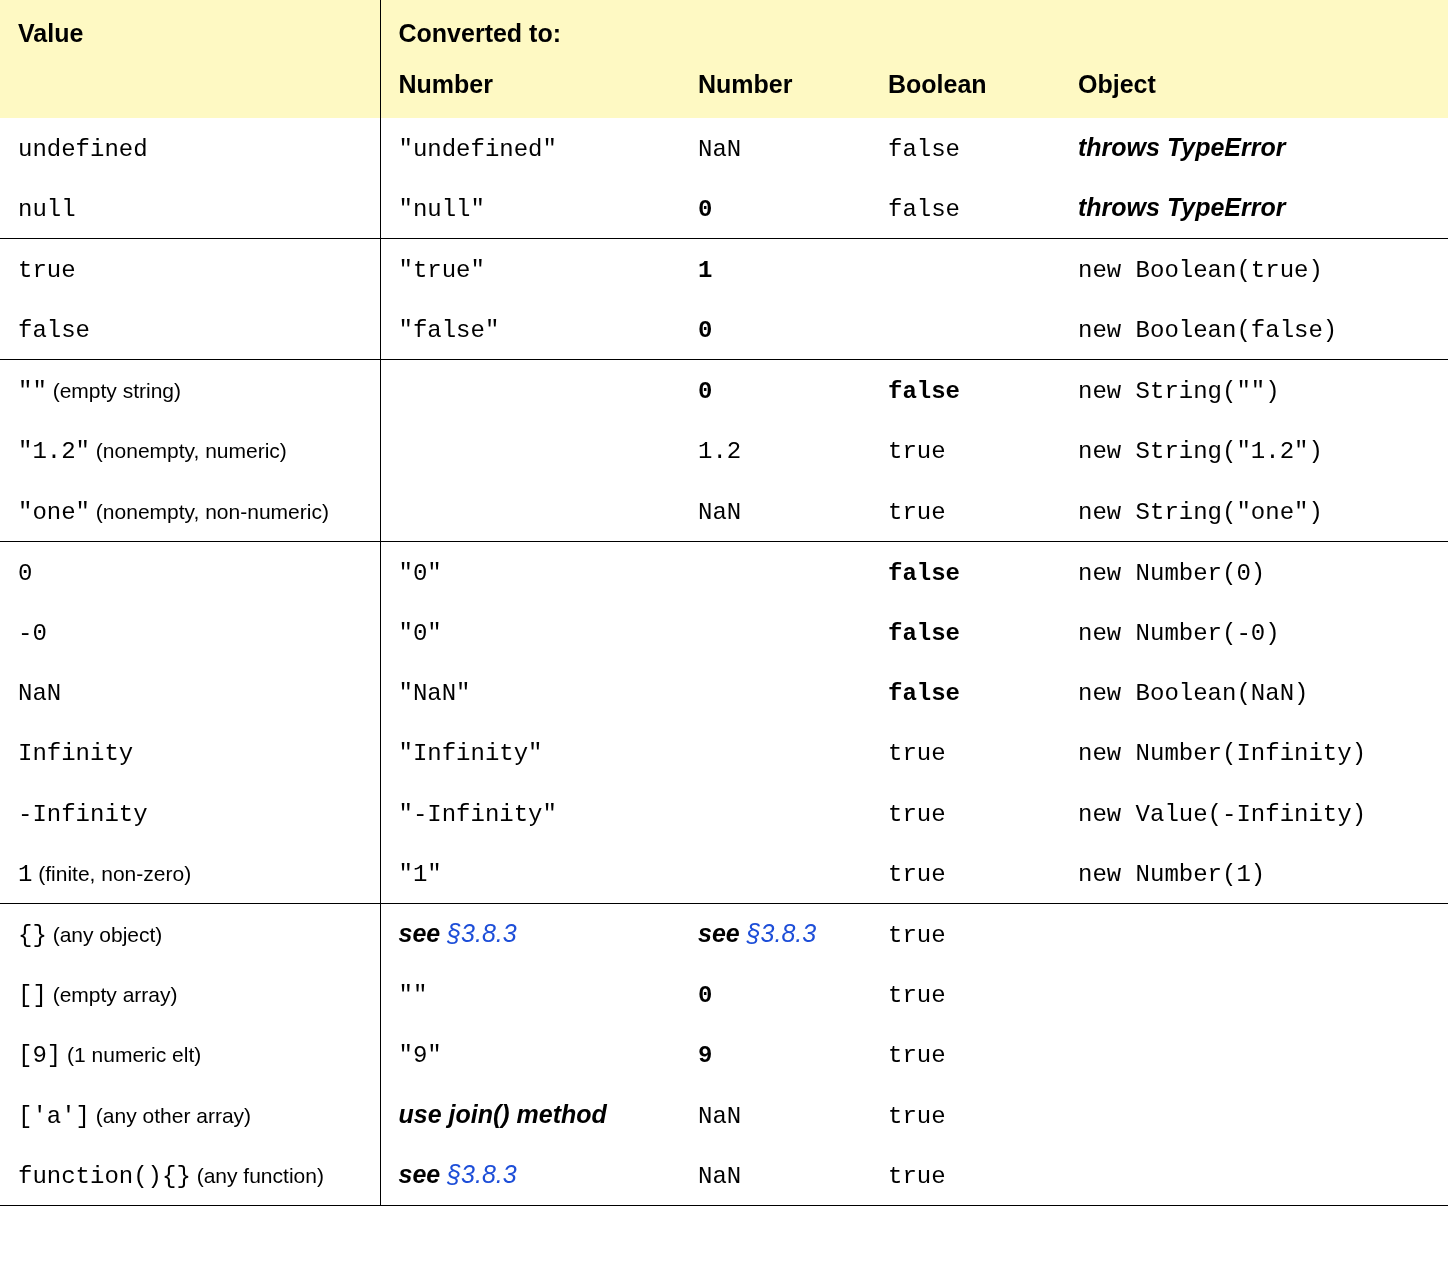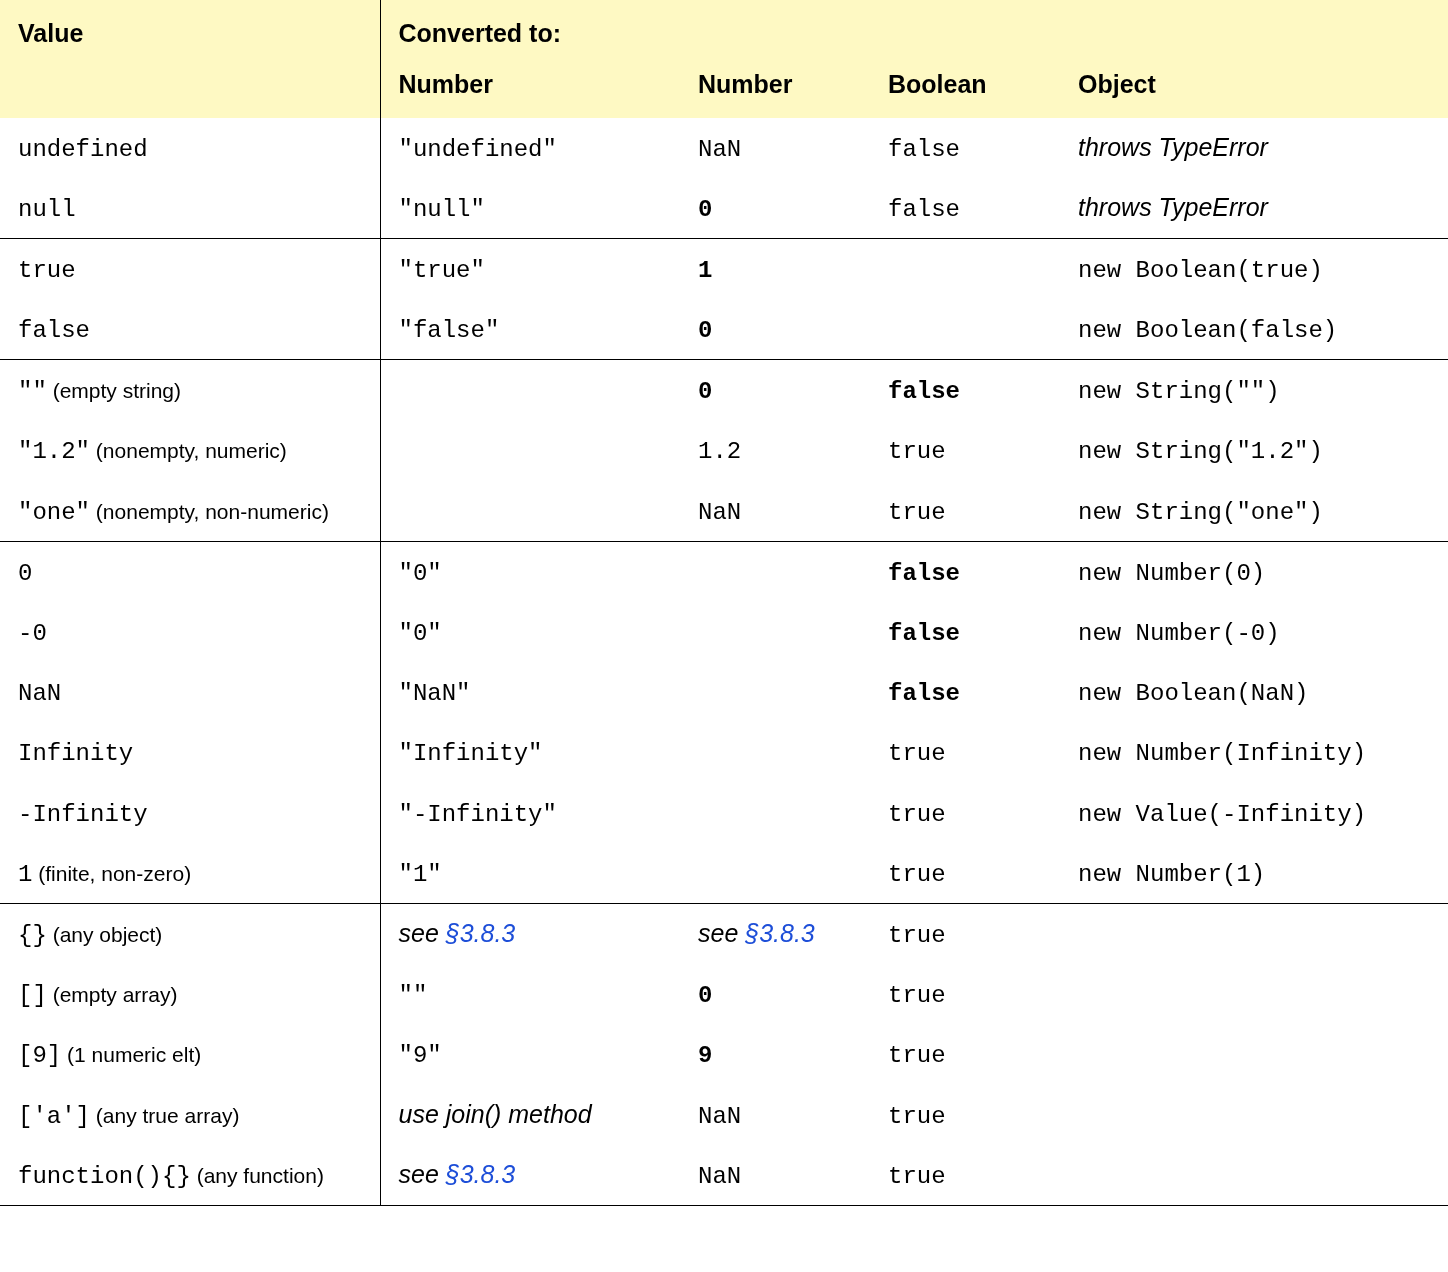--- a/index.html
+++ b/index.html
@@ -42,20 +42,21 @@
     tbody tr:last-child td {
       border-bottom: 1.5px solid #000;
       margin-left: 12px;
     }
     .mono {
       font-family: 'Lucida Console', Consolas, 'Courier New', monospace;
       font-size: 24px;
     }
     .sans {
       font-family: 'Myriad Pro', 'Segoe UI', 'Helvetica Neue', Arial, sans-serif;
+      font-weight: bold;
     }
     .ital { font-style: italic; }
     .bold { font-weight: 700; }
     .link { color: #1d4ed8; font-style: italic; cursor: pointer; }
     .note { font-family: 'Myriad Pro','Segoe UI','Helvetica Neue',Arial,sans-serif; font-size: 21px; }
     thead th { padding-top: 14px; padding-bottom: 8px; }
     thead tr.subhead th { padding-top: 4px; padding-bottom: 14px; }
   </style>
 </head>
 <body>
@@ -187,21 +188,21 @@
         <td></td>
       </tr>
       <tr>
         <td><span class="mono">[9]</span><span class="note"> (1 numeric elt)</span></td>
         <td class="vsep"><span class="mono">"9"</span></td>
         <td><span class="mono bold">9</span></td>
         <td><span class="mono">true</span></td>
         <td></td>
       </tr>
       <tr>
-        <td><span class="mono">['a']</span><span class="note"> (any true array)</span></td>
+        <td><span class="mono">['a']</span><span class="note"> (any other array)</span></td>
         <td class="vsep"><span class="sans ital">use join() method</span></td>
         <td><span class="mono">NaN</span></td>
         <td><span class="mono">true</span></td>
         <td></td>
       </tr>
       <tr>
         <td><span class="mono">function(){}</span><span class="note"> (any function)</span></td>
         <td class="vsep"><span class="sans ital">see </span><span class="link">§3.8.3</span></td>
         <td><span class="mono">NaN</span></td>
         <td><span class="mono">true</span></td>

